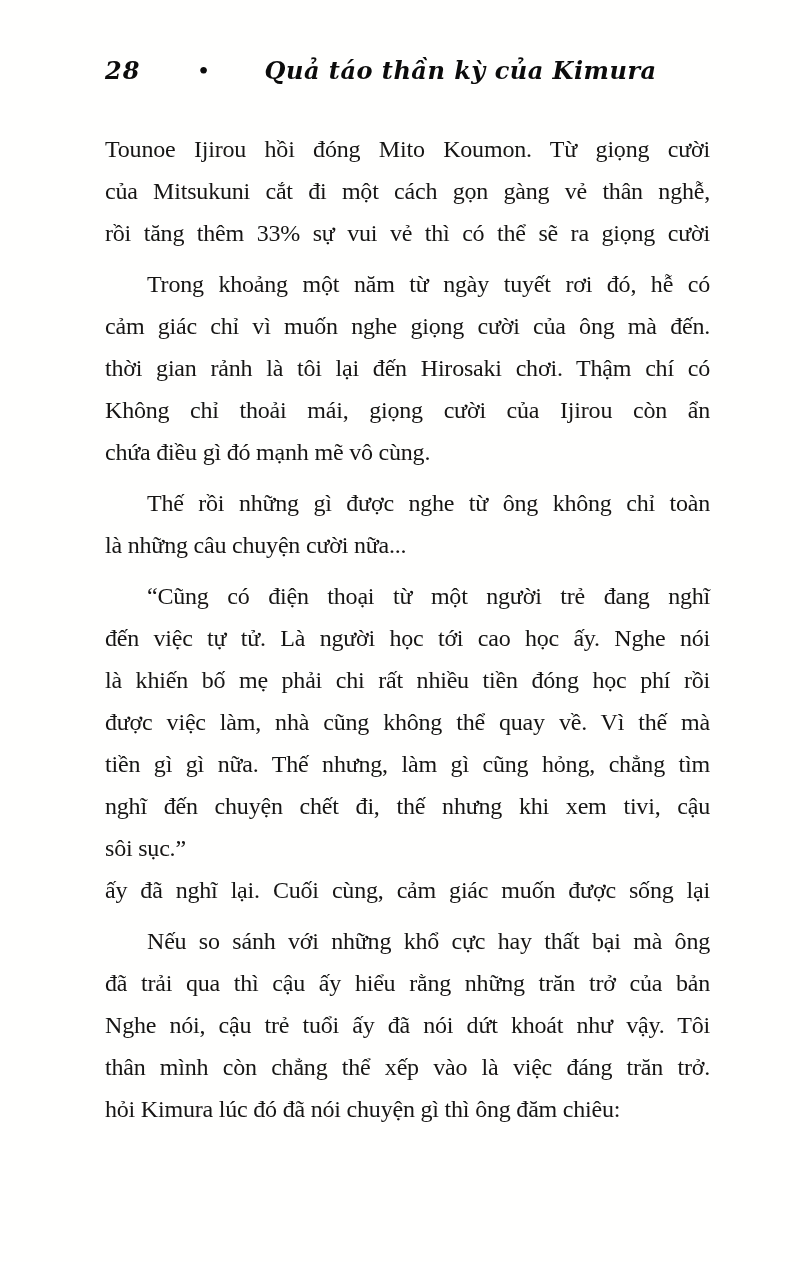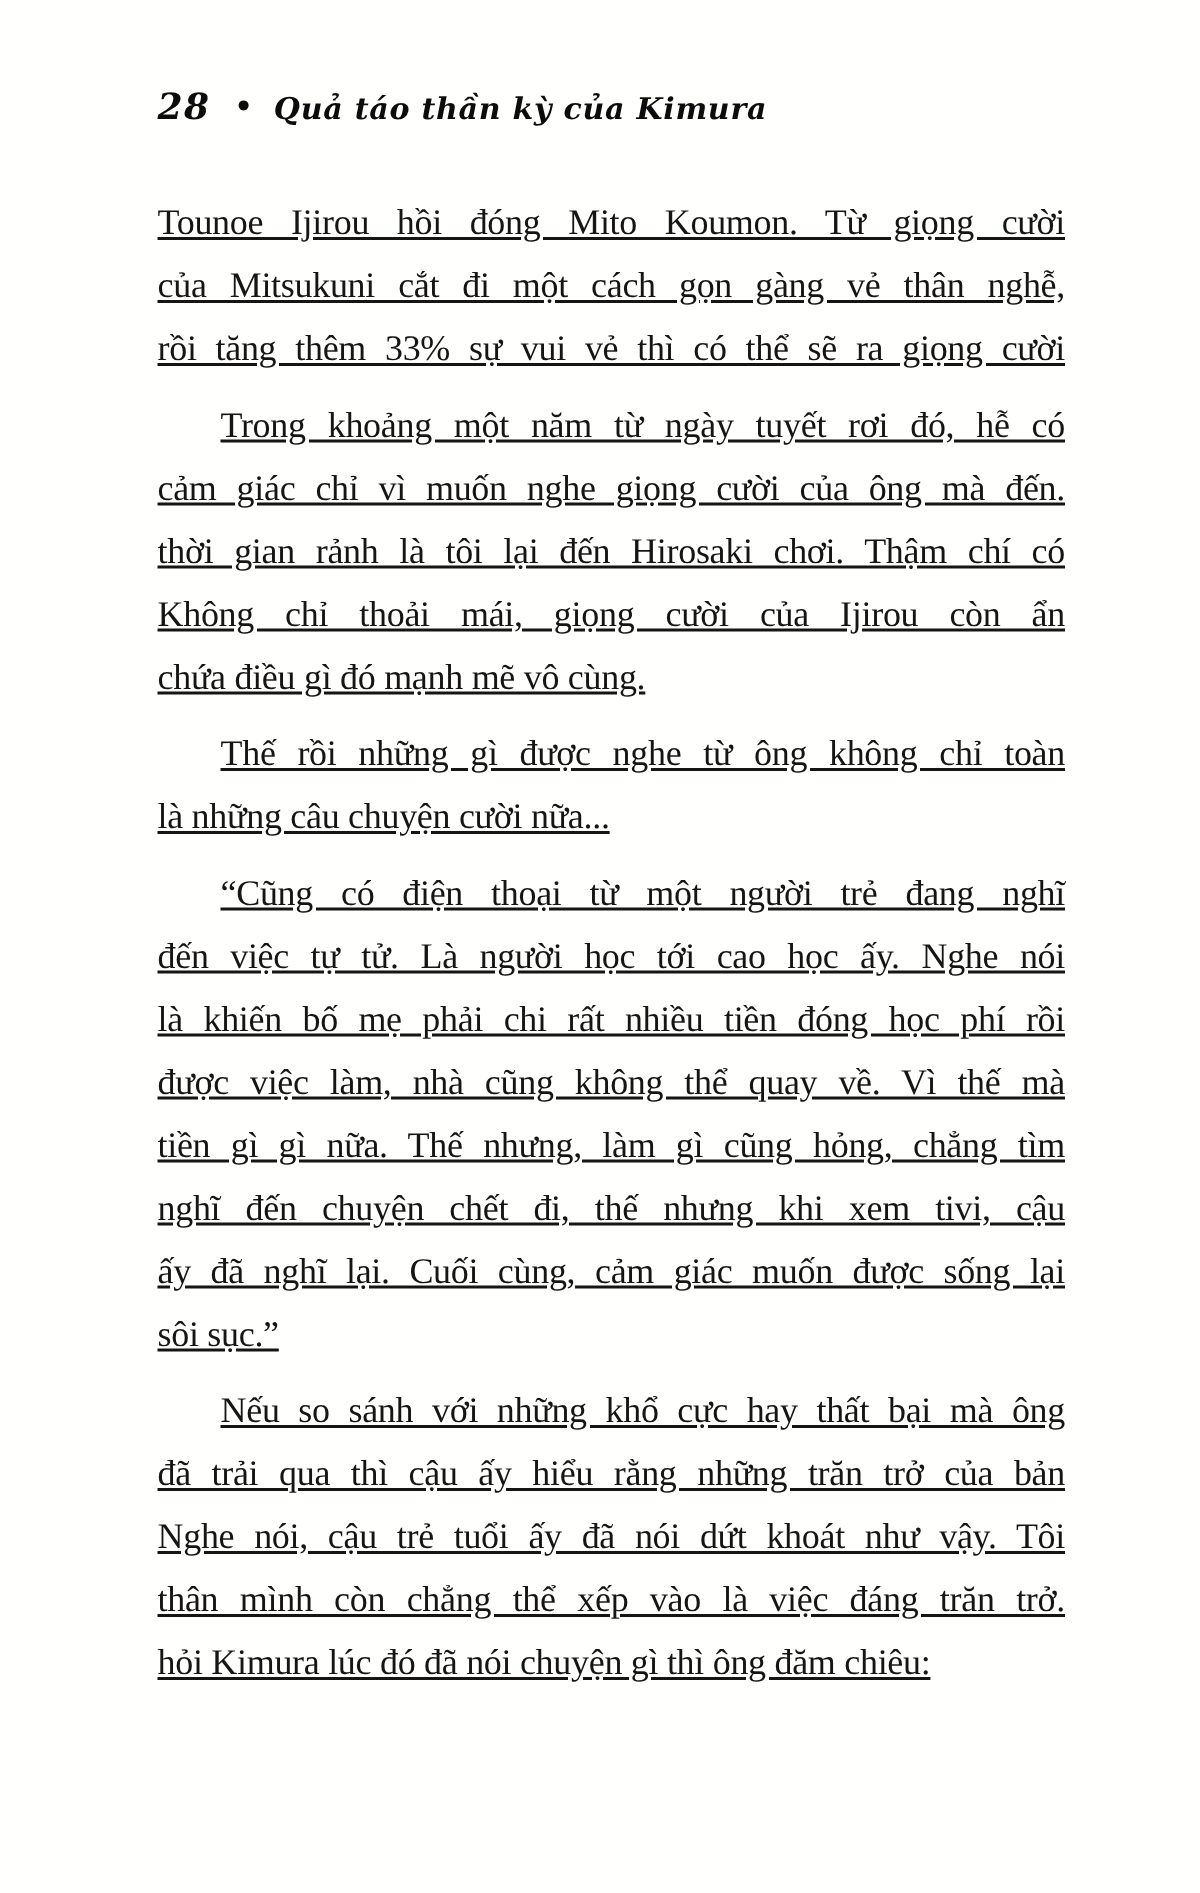--- a/index.html
+++ b/index.html
@@ -21,50 +21,50 @@
     position: absolute;
     left: 105px;
     top: 56px;
     display: flex;
     align-items: baseline;
     font-family: "DejaVu Serif", serif;
     font-style: italic;
     font-weight: bold;
     color: #0c0c0c;
     white-space: nowrap;
+    gap: 41px;
   }
   .running-header .pagenum {
     font-size: 24px;
     letter-spacing: 1px;
   }
   .running-header .sep {
     font-size: 19px;
     margin: 0 14px 0 16px;
     transform: translateY(-2px);
     font-style: normal;
   }
   .running-header .title {
-    font-size: 20px;
+    font-size: 24px;
     letter-spacing: 0.5px;
   }
   
   .text-block {
     position: absolute;
     left: 105px;
     top: 128px;
     width: 605px;
     font-size: 24px;
     line-height: 42px;
     letter-spacing: -0.2px;
     color: #161514;
   }
   .text-block p {
     margin: 0 0 9px 0;
     padding: 0;
-    text-decoration: underline;
   }
   .ln {
     text-align: justify;
     text-align-last: justify;
     white-space: normal;
   }
   .ln.ind {
     text-indent: 42px;
   }
   .ln.last {
@@ -103,22 +103,22 @@
       <span class="ln last" style="display:block">là những câu chuyện cười nữa...</span>
     </p>
 
     <p>
       <span class="ln ind" style="display:block">“Cũng có điện thoại từ một người trẻ đang nghĩ</span>
       <span class="ln" style="display:block">đến việc tự tử. Là người học tới cao học ấy. Nghe nói</span>
       <span class="ln" style="display:block">là khiến bố mẹ phải chi rất nhiều tiền đóng học phí rồi</span>
       <span class="ln" style="display:block">được việc làm, nhà cũng không thể quay về. Vì thế mà</span>
       <span class="ln" style="display:block">tiền gì gì nữa. Thế nhưng, làm gì cũng hỏng, chẳng tìm</span>
       <span class="ln" style="display:block">nghĩ đến chuyện chết đi, thế nhưng khi xem tivi, cậu</span>
+      <span class="ln last" style="display:block">sôi sục.”</span>
       <span class="ln" style="display:block">ấy đã nghĩ lại. Cuối cùng, cảm giác muốn được sống lại</span>
-      <span class="ln last" style="display:block">sôi sục.”</span>
     </p>
 
     <p>
       <span class="ln ind" style="display:block">Nếu so sánh với những khổ cực hay thất bại mà ông</span>
       <span class="ln" style="display:block">đã trải qua thì cậu ấy hiểu rằng những trăn trở của bản</span>
       <span class="ln" style="display:block">Nghe nói, cậu trẻ tuổi ấy đã nói dứt khoát như vậy. Tôi</span>
       <span class="ln" style="display:block">thân mình còn chẳng thể xếp vào là việc đáng trăn trở.</span>
       <span class="ln last" style="display:block">hỏi Kimura lúc đó đã nói chuyện gì thì ông đăm chiêu:</span>
     </p>
 

